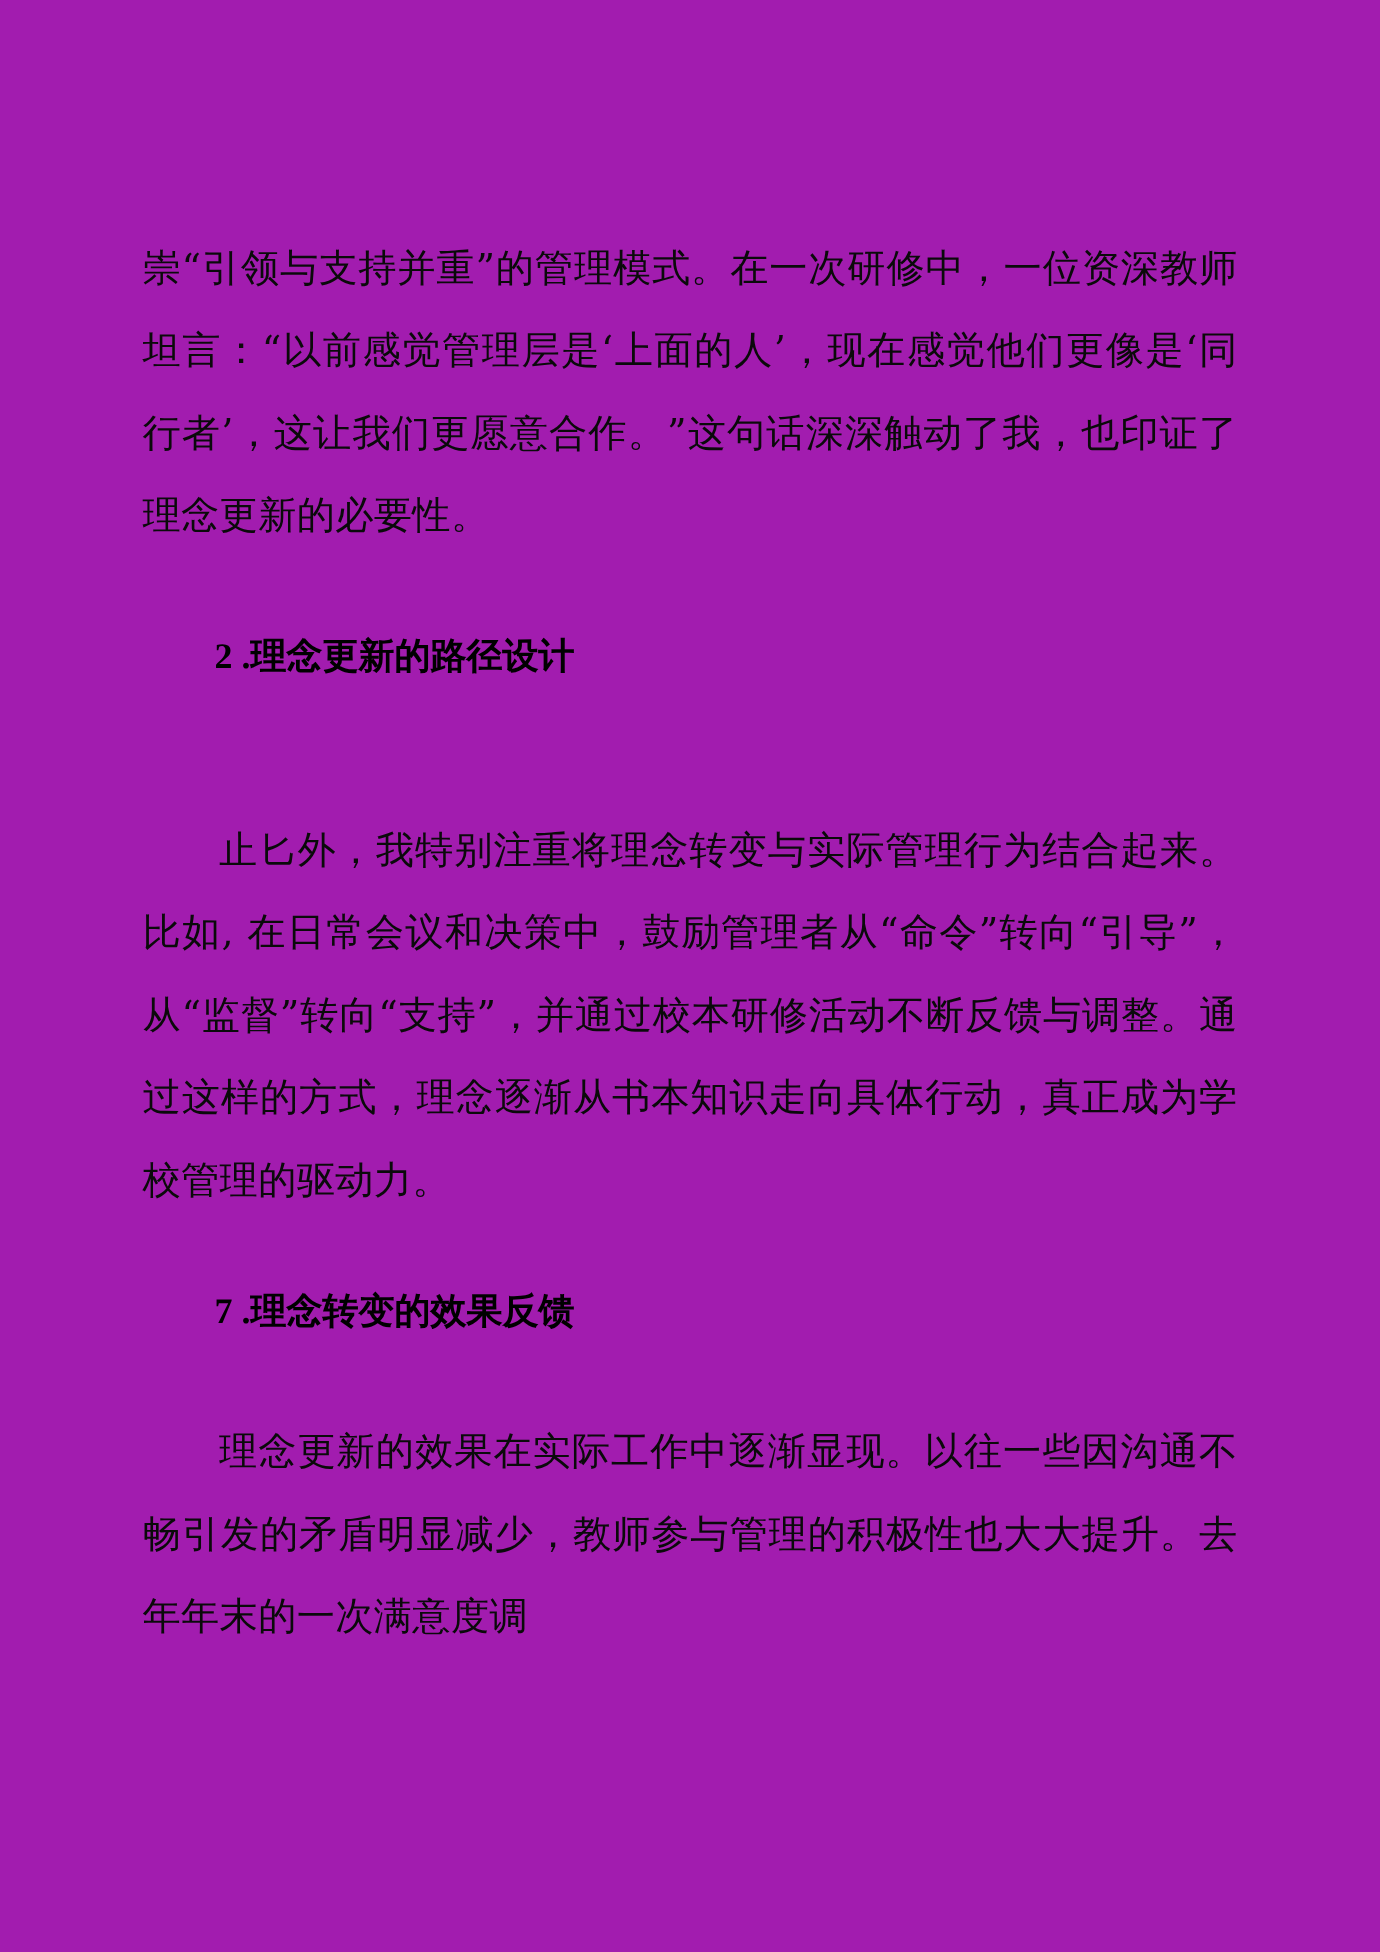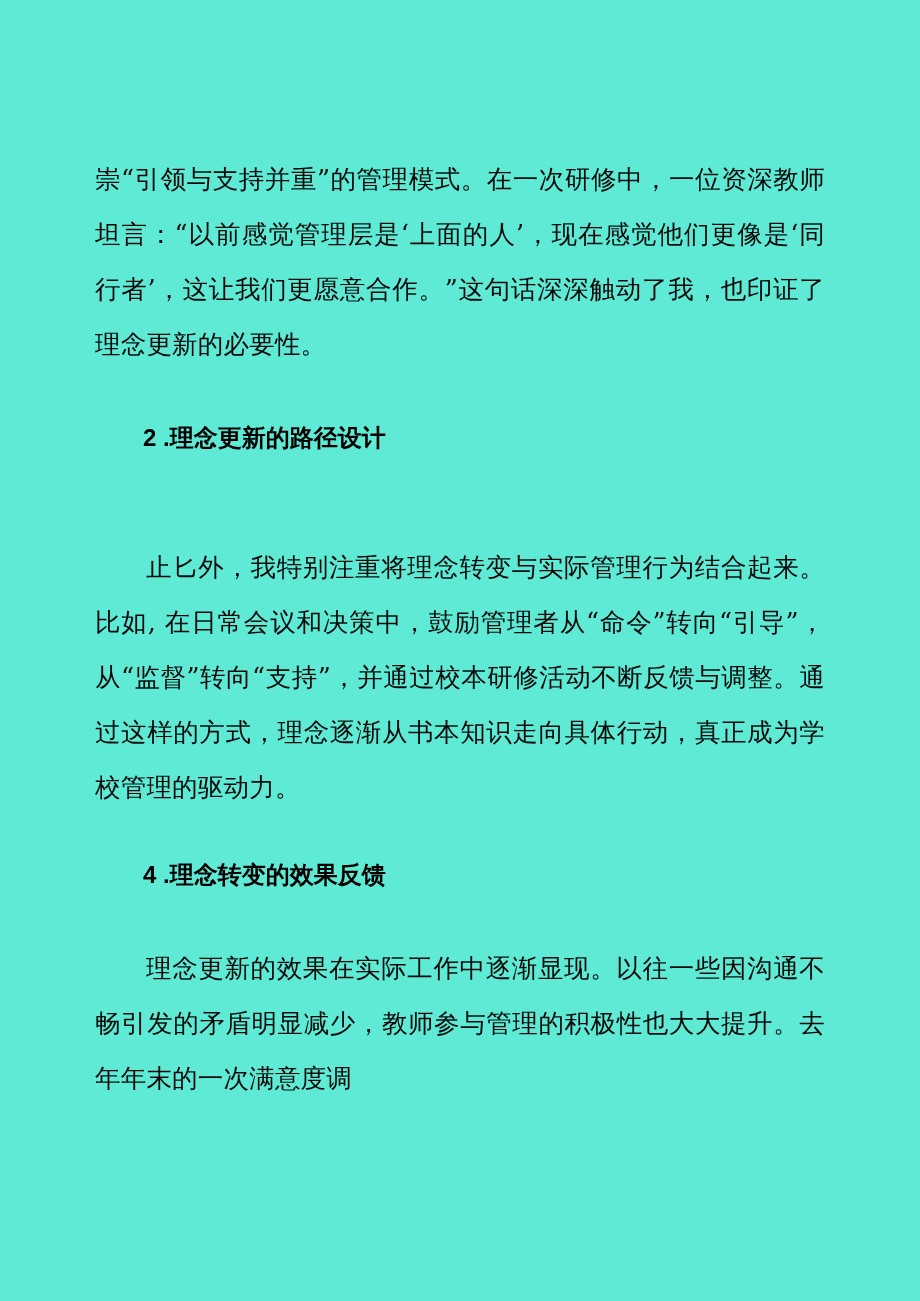--- a/index.html
+++ b/index.html
@@ -4,21 +4,21 @@
 <style>
   html, body {
     margin: 0;
     padding: 0;
     background: #ffffff;
   }
   .page {
     position: relative;
     width: 920px;
     height: 1301px;
-    background: #5eead4;
+    background: #a21caf;
     overflow: hidden;
     margin: 0 auto;
   }
   .content {
     position: absolute;
     left: 95px;
     top: 0;
     width: 730px;
   }
   
@@ -32,21 +32,21 @@
     text-align-last: left;
     letter-spacing: 0.2px;
     margin: 0;
     word-break: break-all;
   }
   .para.indent {
     text-indent: 2em;
   }
   
   .heading {
-    font-family: Liberation Sans, sans-serif;
+    font-family: Liberation Serif, serif;
     font-size: 24px;
     font-weight: bold;
     line-height: 40px;
     color: #000000;
     margin: 0;
     text-indent: 2em;
     letter-spacing: 0px;
     white-space: pre;
   }
   
@@ -73,20 +73,20 @@
 
     <div class="sp-3"></div>
 
 
     <div class="sp-4"></div>
 
     <p class="para indent">止匕外，我特别注重将理念转变与实际管理行为结合起来。比如, 在日常会议和决策中，鼓励管理者从“命令”转向“引导”，从“监督”转向“支持”，并通过校本研修活动不断反馈与调整。通过这样的方式，理念逐渐从书本知识走向具体行动，真正成为学校管理的驱动力。</p>
 
     <div class="sp-5"></div>
 
-    <h2 class="heading">4 .理念转变的效果反馈</h2>
+    <h2 class="heading">7 .理念转变的效果反馈</h2>
 
     <div class="sp-6"></div>
 
     <p class="para indent">理念更新的效果在实际工作中逐渐显现。以往一些因沟通不畅引发的矛盾明显减少，教师参与管理的积极性也大大提升。去年年末的一次满意度调</p>
 
   </div>
 </div>
 
 </body></html>

